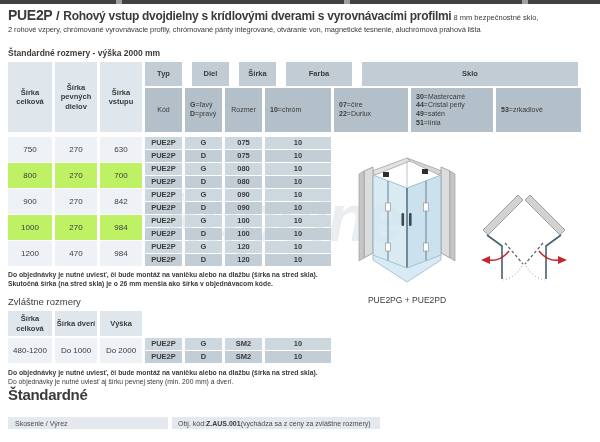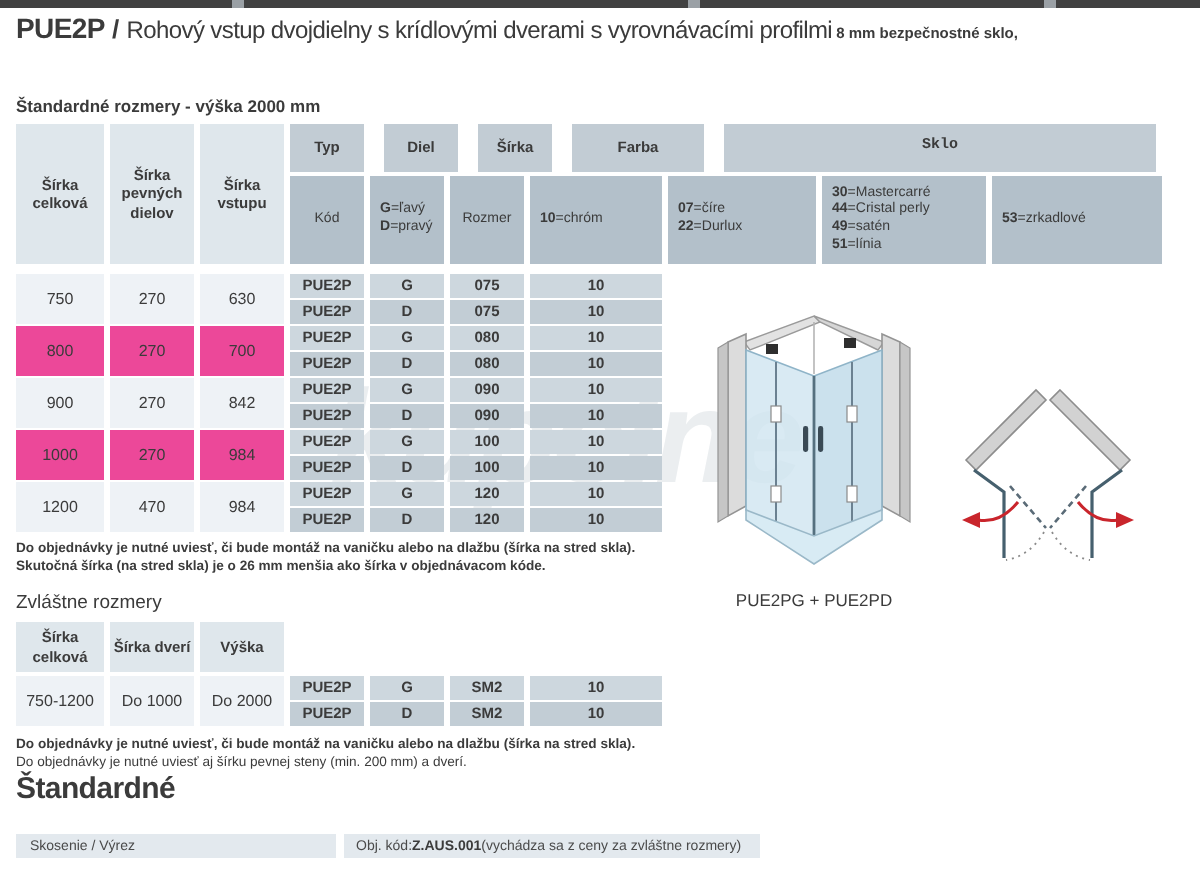--- a/index.html
+++ b/index.html
@@ -3,44 +3,44 @@
 <meta charset="utf-8">
 <style>
   html,body{margin:0;padding:0;background:#fff;}
   .page{position:relative;width:600px;height:442px;background:#ffffff;overflow:hidden;
         font-family:"Liberation Sans",sans-serif;color:#3b3b3b;}
   .topstrip{position:absolute;left:0;top:0;width:600px;height:4px;background:#414141;}
   .topstrip .lt{position:absolute;top:0;height:4px;width:6px;background:#9aa0a5;}
   .titleline{position:absolute;left:8px;top:6px;white-space:nowrap;}
   .model{font-size:14px;font-weight:bold;letter-spacing:-0.3px;}
   .tsep{font-size:13px;font-weight:bold;}
-  .ttl{font-size:12px;font-weight:normal;letter-spacing:-0.3px;margin-top:20px;}
-  .tsuf{font-size:7.5px;font-weight:bold;}
+  .ttl{font-size:12px;font-weight:bold;letter-spacing:-0.3px;margin-top:20px;}
+  .tsuf{font-size:7.5px;font-weight:normal;}
   .subtitle{position:absolute;left:8px;top:25px;font-size:7.5px;white-space:nowrap;letter-spacing:-0.1px;}
   .sec1{position:absolute;left:8px;top:48px;font-size:8.5px;font-weight:bold;}
 
   .cell{box-sizing:border-box;font-size:7.5px;line-height:1.25;color:#3b3b3b;flex:0 0 auto;}
   .c{display:flex;align-items:center;justify-content:center;text-align:center;}
   .cl{display:flex;flex-direction:column;justify-content:center;text-align:left;padding-left:5px;}
   .wa{width:44px;} .w42{width:42px;} .w37{width:37px;} .w66{width:66px;}
-  .w74{width:74px;} .w82{width:82px;} .w85{width:85px;} .wsk{width:216px;font-family:Liberation Mono, monospace;}
+  .w74{width:74px;} .w82{width:82px;} .w85{width:85px;} .wsk{width:216px;}
 
   .stdtable{position:absolute;left:8px;top:62px;}
   .t-head{display:flex;column-gap:3px;}
   .lh{height:70px;background:#dfe7ec;font-weight:bold;}
   .rh-col{display:flex;flex-direction:column;row-gap:2px;}
   .rh1{display:flex;column-gap:10px;}
   .rh2{display:flex;column-gap:3px;}
   .h1{height:24px;background:#c2ccd4;font-weight:bold;}
   .h2{height:44px;background:#b3c0ca;font-size:7px;}
   .h2 b{font-weight:bold;}
   .grp{display:flex;column-gap:3px;margin-bottom:1px;}
   .grps{margin-top:5px;}
   .ld{height:25px;font-size:8px;}
-  .la{background:#eef2f6;} .lb{background:#ec4899;}
+  .la{background:#eef2f6;} .lb{background:#bef264;}
   .grp-r{display:flex;flex-direction:column;row-gap:1px;}
   .drow{display:flex;column-gap:3px;}
   .dc{height:12px;font-weight:bold;display:flex;align-items:center;justify-content:center;font-size:7.5px;}
   .rg .dc{background:#cdd7de;} .rd .dc{background:#c2cdd5;}
 
   .noteb{position:absolute;left:8px;font-size:6.8px;font-weight:bold;white-space:nowrap;}
   .noter{position:absolute;left:8px;font-size:6.8px;white-space:nowrap;}
   .sec2{position:absolute;left:8px;top:296px;font-size:9.5px;font-weight:normal;}
   .sptable{position:absolute;left:8px;top:311px;}
   .sp-head{display:flex;column-gap:3px;}
@@ -68,20 +68,21 @@
     <span class="lt" style="left:116px"></span>
     <span class="lt" style="left:344px"></span>
     <span class="lt" style="left:522px"></span>
   </div>
 
   <div class="wm">kupelne</div>
 
   <div class="titleline">
     <span class="model">PUE2P</span><span class="tsep"> / </span><span class="ttl">Rohový vstup dvojdielny s krídlovými dverami s vyrovnávacími profilmi</span><span class="tsuf"> 8 mm bezpečnostné sklo,</span>
   </div>
+  <div class="subtitle">2 rohové vzpery, chrómované vyrovnávacie profily, chrómované pánty integrované, otváranie von, magnetické tesnenie, aluchrómová prahová lišta</div>
   <div class="sec1">Štandardné rozmery - výška 2000 mm</div>
 
   <div class="stdtable">
     <div class="t-head">
       <div class="cell lh wa c">Šírka celková</div>
       <div class="cell lh w42 c">Šírka pevných dielov</div>
       <div class="cell lh w42 c">Šírka vstupu</div>
       <div class="rh-col">
         <div class="rh1">
           <div class="cell h1 w37 c">Typ</div>
@@ -226,21 +227,21 @@
 
   <div class="sec2">Zvláštne rozmery</div>
 
   <div class="sptable">
     <div class="sp-head">
       <div class="cell sph wa c">Šírka celková</div>
       <div class="cell sph w42 c">Šírka dverí</div>
       <div class="cell sph w42 c">Výška</div>
     </div>
     <div class="sp-grp">
-      <div class="cell ld la wa c">750-1200</div>
+      <div class="cell ld la wa c">480-1200</div>
       <div class="cell ld la w42 c">Do 1000</div>
       <div class="cell ld la w42 c">Do 2000</div>
       <div class="grp-r">
         <div class="drow rg">
           <div class="cell dc w37">PUE2P</div>
           <div class="cell dc w37">G</div>
           <div class="cell dc w37">SM2</div>
           <div class="cell dc w66">10</div>
         </div>
         <div class="drow rd">

